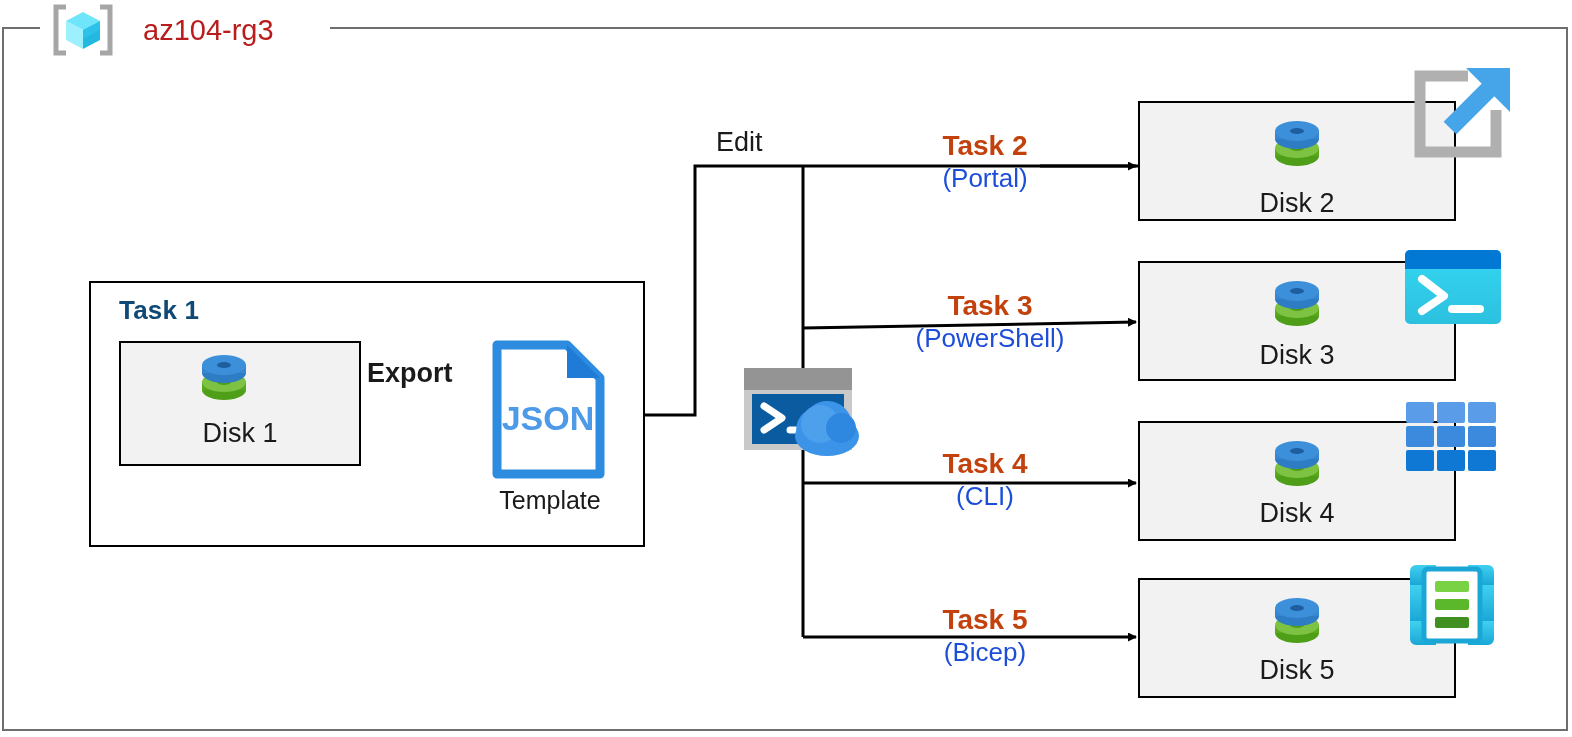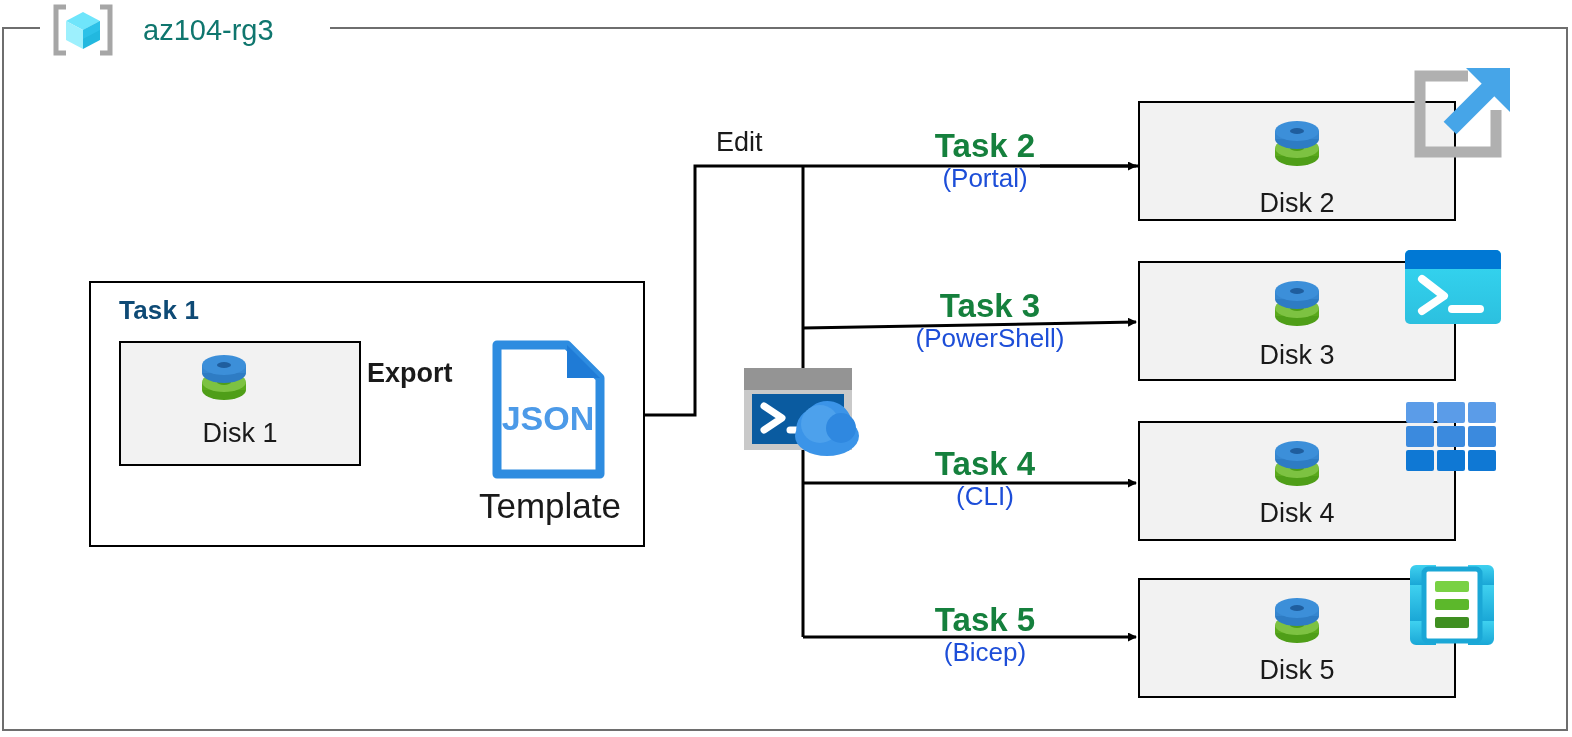--- a/index.html
+++ b/index.html
@@ -7,39 +7,39 @@
        font-family:"Liberation Sans","DejaVu Sans",sans-serif;color:#000;}
 
   
   #rg-frame{position:absolute;left:2px;top:27px;width:1566px;height:704px;
             border:2px solid #6e6e6e;box-sizing:border-box;}
   
   #rg-notch{position:absolute;left:40px;top:14px;width:290px;height:30px;background:#fff;}
 
   #rg-logo{position:absolute;left:50px;top:4px;width:66px;height:52px;}
   #rg-title{position:absolute;left:143px;top:14px;font-size:29px;line-height:32px;
-            color:#0f766e;white-space:nowrap;}
+            color:#b91c1c;white-space:nowrap;}
 
   
   #task1-box{position:absolute;left:89px;top:281px;width:556px;height:266px;
              border:2px solid #000;box-sizing:border-box;background:#fff;}
   #task1-label{position:absolute;left:119px;top:295px;font-size:26px;font-weight:bold;
                color:#0e4a75;letter-spacing:.2px;}
 
   .disk-box{position:absolute;background:#f2f2f2;border:2px solid #000;box-sizing:border-box;}
   .disk-caption{position:absolute;width:100%;text-align:center;font-size:27px;color:#1a1a1a;}
 
   #disk1-box{left:119px;top:341px;width:242px;height:125px;}
   #disk1-icon{position:absolute;left:196px;top:352px;width:56px;height:58px;}
   #disk1-cap{left:119px;top:418px;width:242px;}
 
   
   #json-icon{position:absolute;left:490px;top:338px;width:117px;height:143px;}
   #template-cap{position:absolute;left:460px;top:486px;width:180px;text-align:center;
-                font-size:35px;color:#1a1a1a;}
+                font-size:25px;color:#1a1a1a;}
 
   
   #export-label{position:absolute;left:367px;top:358px;font-size:27px;color:#1a1a1a;font-weight:bold;}
 
   
   #cloudshell-icon{position:absolute;left:742px;top:366px;width:125px;height:90px;}
 
   
   #disk2-box{left:1138px;top:101px;width:318px;height:120px;}
   #disk3-box{left:1138px;top:261px;width:318px;height:120px;}
@@ -58,21 +58,21 @@
   #portal-icon{position:absolute;left:1406px;top:62px;width:110px;height:104px;}
   #powershell-icon{position:absolute;left:1404px;top:249px;width:98px;height:76px;}
   #cli-icon{position:absolute;left:1405px;top:401px;width:92px;height:72px;}
   #bicep-icon{position:absolute;left:1404px;top:559px;width:96px;height:92px;}
 
   
   #wires{position:absolute;left:0;top:0;width:1572px;height:737px;pointer-events:none;}
 
   
   .task-label{position:absolute;text-align:center;width:300px;}
-  .task-label .tname{display:block;font-size:33px;font-weight:bold;color:#15803d;line-height:30px;}
+  .task-label .tname{display:block;font-size:28px;font-weight:bold;color:#c2410c;line-height:30px;}
   .task-label .tsub{display:block;font-size:26px;color:#1d4ed8;line-height:34px;}
 
   #t2-label{left:835px;top:131px;}
   #t3-label{left:840px;top:291px;}
   #t4-label{left:835px;top:449px;}
   #t5-label{left:835px;top:605px;}
 
   #edit-label{position:absolute;left:716px;top:127px;font-size:27px;color:#1a1a1a;}
 </style>
 </head>

